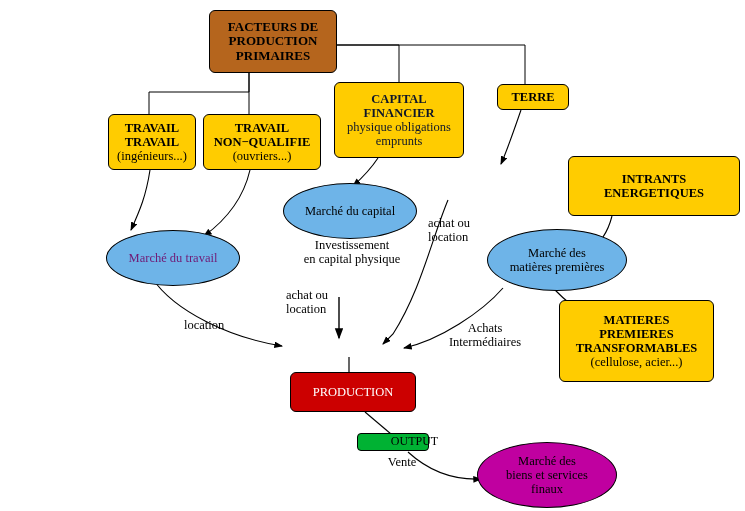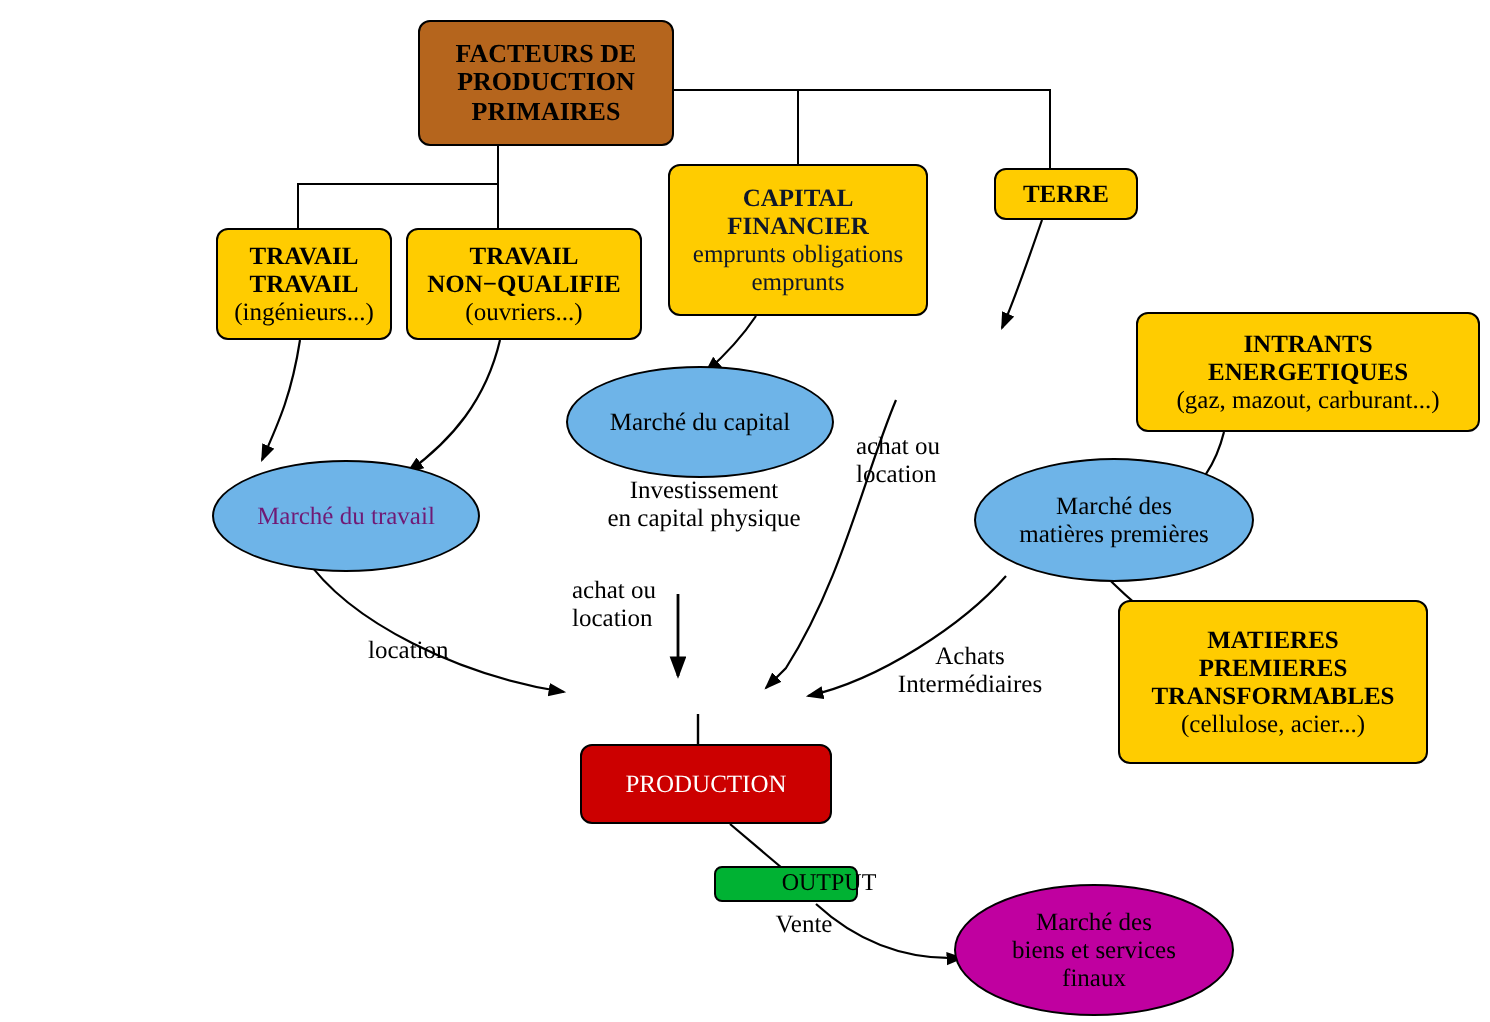--- a/index.html
+++ b/index.html
@@ -112,32 +112,31 @@
 
   <div class="node box" style="left:203px; top:114px; width:118px; height:56px; background:#ffcc00; color:#000; font-size:12.5px;">
     <span class="line b-bold">TRAVAIL</span>
     <span class="line b-bold">NON−QUALIFIE</span>
     <span class="line">(ouvriers...)</span>
   </div>
 
   <div class="node box" style="left:334px; top:82px; width:130px; height:76px; background:#ffcc00; color:#0f172a; font-size:12.5px;">
     <span class="line b-bold">CAPITAL</span>
     <span class="line b-bold">FINANCIER</span>
-    <span class="line">emprunts   obligations</span>
+    <span class="line">physique   obligations</span>
     <span class="line">emprunts</span>
   </div>
 
   <div class="node box" style="left:497px; top:84px; width:72px; height:26px; background:#ffcc00; color:#000; font-size:12.5px; font-weight:bold;">
     <span class="line">TERRE</span>
   </div>
 
   <div class="node box" style="left:568px; top:156px; width:172px; height:60px; background:#ffcc00; color:#000; font-size:12.5px;">
     <span class="line b-bold">INTRANTS</span>
     <span class="line b-bold">ENERGETIQUES</span>
-    <span class="line">(gaz, mazout, carburant...)</span>
   </div>
 
   <div class="node box" style="left:559px; top:300px; width:155px; height:82px; background:#ffcc00; color:#000; font-size:12.5px;text-align:center;">
     <span class="line b-bold">MATIERES</span>
     <span class="line b-bold">PREMIERES</span>
     <span class="line b-bold">TRANSFORMABLES</span>
     <span class="line">(cellulose, acier...)</span>
   </div>
 
   <div class="node ellipse" style="left:106px; top:230px; width:134px; height:56px; background:#6eb4e8; color:#701a75; font-size:12.5px;">

